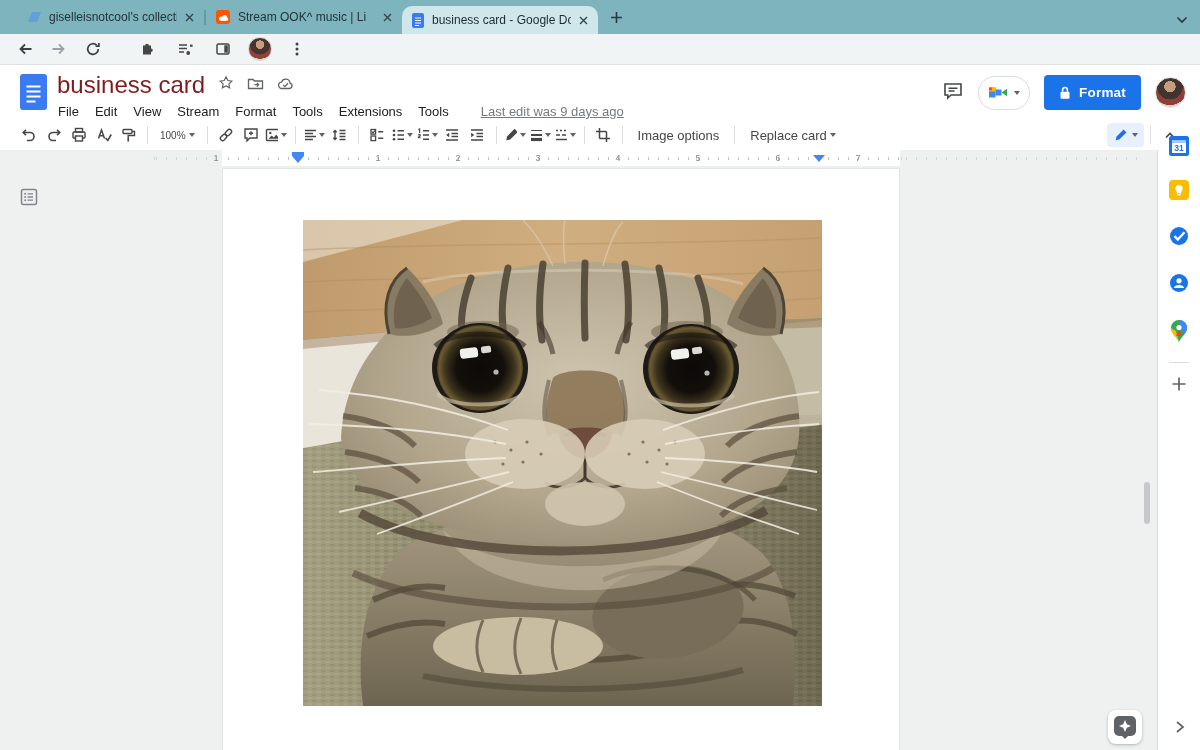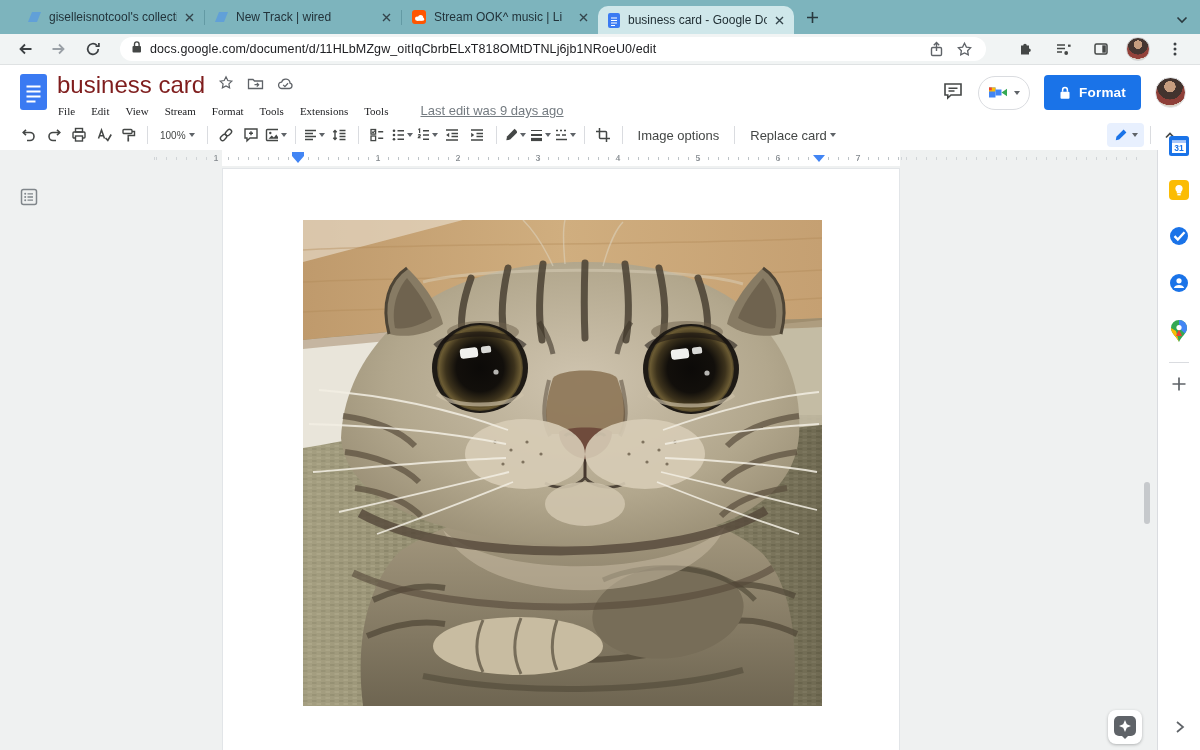--- a/index.html
+++ b/index.html
@@ -30,21 +30,21 @@
   .avatar-sm { width:24px; height:24px; border-radius:50%; margin-left:12px;
     background:radial-gradient(circle at 50% 30%, #c79d7f 0 22%, #453530 23% 52%, #93423a 53% 74%, #ddd5c9 75%); border:1px solid #d4d7d8; }
 
   
   .dheader { position:absolute; top:65px; left:0; width:1200px; height:55px; background:#fff; }
   .dlogo { position:absolute; left:20px; top:9px; }
   .titleblock { position:absolute; left:57px; top:6px; }
   .titlerow { display:flex; align-items:center; gap:13px; }
   .dtitle { font-size:24px; color:#7f1d1d; }
   .menurow { display:flex; align-items:center; margin-top:4px; }
-  .mitem { font-size:11px; color:#202124; padding:1px 8px; border-radius:4px;font-family:Liberation Serif, serif; }
+  .mitem { font-size:13px; color:#202124; padding:1px 8px; border-radius:4px; }
   .mitem:first-child { padding-left:1px; }
   .lastedit { font-size:13px; color:#747b81; text-decoration:underline; margin-left:24px; white-space:nowrap; }
   .hdright { position:absolute; right:14px; top:10px; display:flex; align-items:center; gap:14px; }
   .meetbtn { width:52px; height:34px; border:1px solid #dadce0; border-radius:17px; background:#fff; display:flex; align-items:center; justify-content:center; gap:3px; }
   .sharebtn { height:35px; background:#1a73e8; color:#fff; border-radius:4px; display:flex; align-items:center; gap:8px; padding:0 15px; font-size:13.5px; font-weight:bold; letter-spacing:.2px; }
   .avatar-lg { width:31px; height:31px; border-radius:50%;
     background:radial-gradient(circle at 48% 30%, #c79d7f 0 22%, #42332e 23% 50%, #8e3f38 51% 72%, #d9d1c5 73%); border:1px solid #e2e4e6; }
 
   
   .dtb { position:absolute; top:120px; left:0; width:1200px; height:30px; background:#fff; display:flex; align-items:center; padding:0 0 0 16px; }
@@ -95,33 +95,20 @@
           </svg>
       </span>
       <span class="lbl">giselleisnotcool's collection | B</span>
       <span class="closex">
         <svg width="9" height="9">
             <path d="M1 1 L8 8 M8 1 L1 8" stroke="#33444b" stroke-width="1.4"></path>
           </svg>
       </span>
     </div>
     <div class="tabsep"></div>
-    <div class="tab t2">
-      <span class="favsq">
-        <svg width="13" height="10">
-            <polygon points="4,0 13,0 9,10 0,10" fill="#61a0d8"></polygon>
-          </svg>
-      </span>
-      <span class="lbl">New Track | wired</span>
-      <span class="closex">
-        <svg width="9" height="9">
-            <path d="M1 1 L8 8 M8 1 L1 8" stroke="#33444b" stroke-width="1.4"></path>
-          </svg>
-      </span>
-    </div>
     <div class="tabsep"></div>
     <div class="tab t3">
       <span class="favsq">
         <svg width="14" height="14">
             <rect width="14" height="14" rx="3" fill="#ff5500"></rect>
             <circle cx="5.2" cy="8.6" r="2.2" fill="#fff"></circle>
             <circle cx="8.6" cy="7.6" r="2.6" fill="#fff"></circle>
             <rect x="8.6" y="7.4" width="3.6" height="3.4" rx="1.6" fill="#fff"></rect>
             <rect x="4.8" y="8" width="5" height="2.8" fill="#fff"></rect>
           </svg>
@@ -169,40 +156,20 @@
       <svg width="18" height="18">
           <path d="M2.5 9 H13.5 M9 4.5 L13.5 9 L9 13.5" fill="none" stroke="#9aa0a6" stroke-width="1.8"></path>
         </svg>
     </span>
     <span class="navic">
       <svg width="18" height="18">
           <path d="M14.3 9 a5.3 5.3 0 1 1 -1.6 -3.8" fill="none" stroke="#3c4043" stroke-width="1.7"></path>
           <path d="M14.9 2.9 V6.2 H11.6" fill="none" stroke="#3c4043" stroke-width="1.7"></path>
         </svg>
     </span>
-    <div class="omnibox">
-      <span>
-        <svg width="13" height="14">
-            <rect x="2.5" y="6" width="8.5" height="6.5" rx="1" fill="#444746"></rect>
-            <path d="M4.5 6 V4.2 a2.3 2.3 0 0 1 4.6 0 V6" fill="none" stroke="#444746" stroke-width="1.4"></path>
-          </svg>
-      </span>
-      <span class="urltxt">docs.google.com/document/d/11HLbMZgw_oitIqCbrbELxT818OMtDTNLj6jb1NRoeU0/edit</span>
-      <span class="boxic">
-        <svg width="17" height="17">
-            <rect x="3.5" y="6.5" width="10" height="8" rx="1.2" fill="none" stroke="#5f6368" stroke-width="1.4"></rect>
-            <path d="M8.5 1.8 V10 M5.8 4.3 L8.5 1.6 L11.2 4.3" fill="none" stroke="#5f6368" stroke-width="1.4"></path>
-          </svg>
-      </span>
-      <span class="boxic">
-        <svg width="17" height="17">
-            <path d="M8.5 2.2 l1.9 3.9 4.2.6 -3 3 .7 4.2 -3.8-2 -3.8 2 .7-4.2 -3-3 4.2-.6z" fill="none" stroke="#5f6368" stroke-width="1.3"></path>
-          </svg>
-      </span>
-    </div>
     <div class="navright">
       <span class="navic">
         <svg width="18" height="18">
             <path d="M5 7 V5.5 H7.2 a1.8 1.8 0 1 1 3.6 0 H13 V8.4 a1.8 1.8 0 1 1 0 3.6 V14.5 H5z" fill="#444746"></path>
           </svg>
       </span>
       <span class="navic">
         <svg width="18" height="18">
             <path d="M3 5 h8 M3 8.5 h8 M3 12 h5" stroke="#444746" stroke-width="1.6"></path>
             <circle cx="12.2" cy="13" r="1.9" fill="#444746"></circle>

